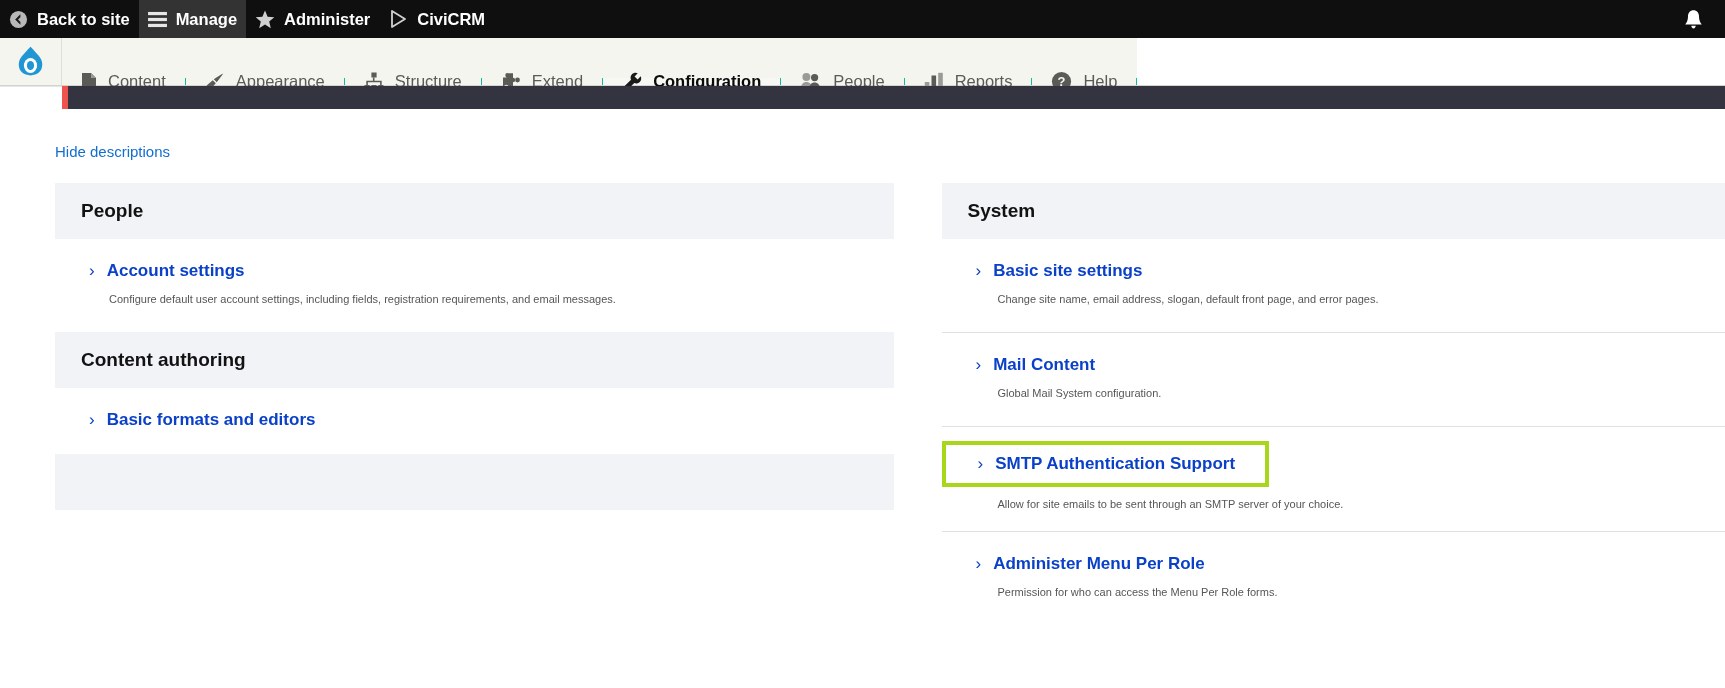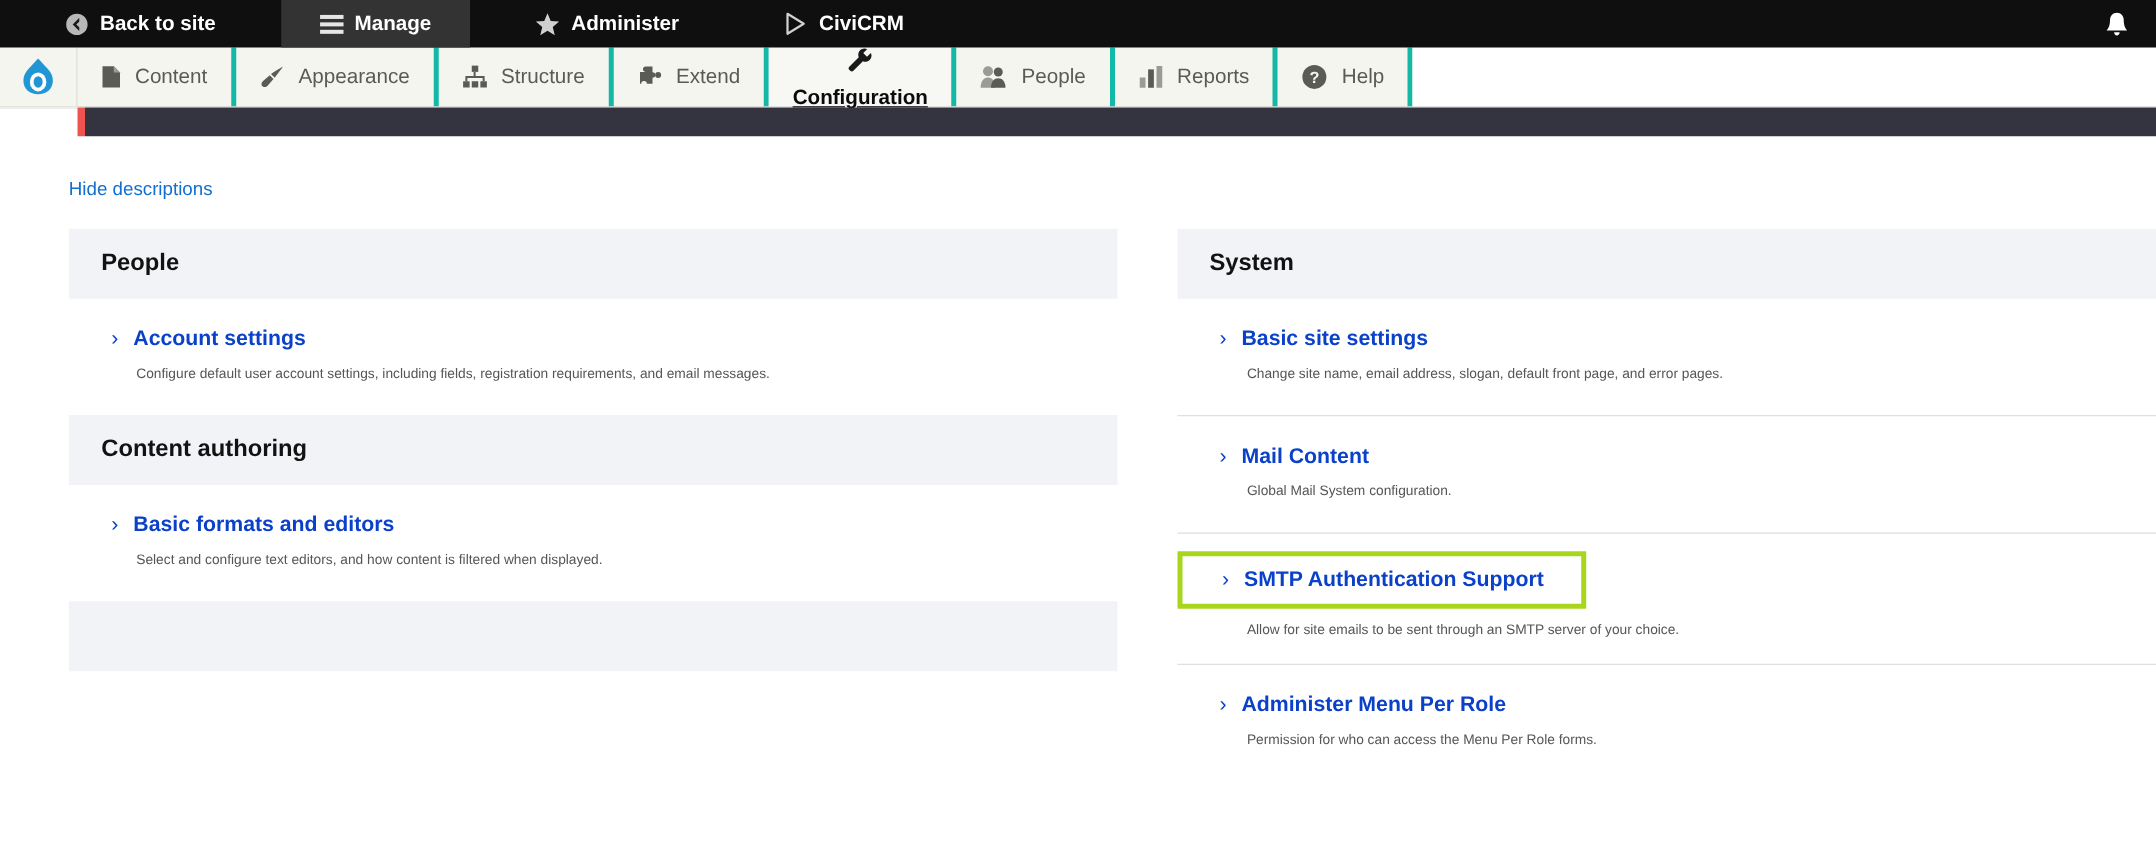--- a/index.html
+++ b/index.html
@@ -15,27 +15,26 @@
     height: 38px;
     background: #0f0f0f;
     display: flex;
     align-items: stretch;
     position: relative;
   }
   .admin-bar-item {
     display: flex;
     align-items: center;
     gap: 9px;
-    padding: 0 31px;
+    padding: 0 9px;
     color: #ffffff;
     font-size: 16.5px;
     font-weight: bold;
     white-space: nowrap;
     cursor: pointer;
-    margin-left: 21px;
   }
   .admin-bar-item.active { background: #333333; }
   .admin-bar-spacer { flex: 1; }
   .admin-bar-right {
     display: flex;
     align-items: center;
     padding: 0 22px;
     cursor: pointer;
   }
   .ic { display: inline-flex; align-items: center; justify-content: center; flex: none; }
@@ -55,29 +54,29 @@
     background: #f5f5f0;
     cursor: pointer;
   }
   .menu-item {
     display: flex;
     align-items: center;
     gap: 11px;
     padding: 0 19px;
     font-size: 16.5px;
     color: #5a5a56;
-    border-right: 4px solid #14b8a6;
+    border-right: 1px solid #14b8a6;
     white-space: nowrap;
     cursor: pointer;
+    margin-top: 40px;
   }
   .menu-item.active {
     color: #0b0b0b;
     font-weight: bold;
     background: #f7f7f3;
-    flex-direction: column;
   }
   .menu-item.active .menu-label {
     text-decoration: underline;
     text-underline-offset: 2px;
   }
   .menu-bar-rest { flex: 1; background: #ffffff; }
 
   
   .navy-wrap { display: flex; height: 23px; background: #ffffff; }
   .navy-gutter { width: 62px; background: #ffffff; border-top: 1px solid #e6e6e6;}
@@ -349,21 +348,20 @@
       </div>
 
       <div class="section">
         <div class="section-head">Content authoring</div>
         <div class="section-body">
           <div class="entry">
             <div class="entry-link">
               <span class="chev">›</span>
               <span>Basic formats and editors</span>
             </div>
-            <div class="entry-desc">Select and configure text editors, and how content is filtered when displayed.</div>
           </div>
         </div>
       </div>
 
       <div class="section">
         <div class="section-head">&nbsp;</div>
       </div>
 
     </div>
 

